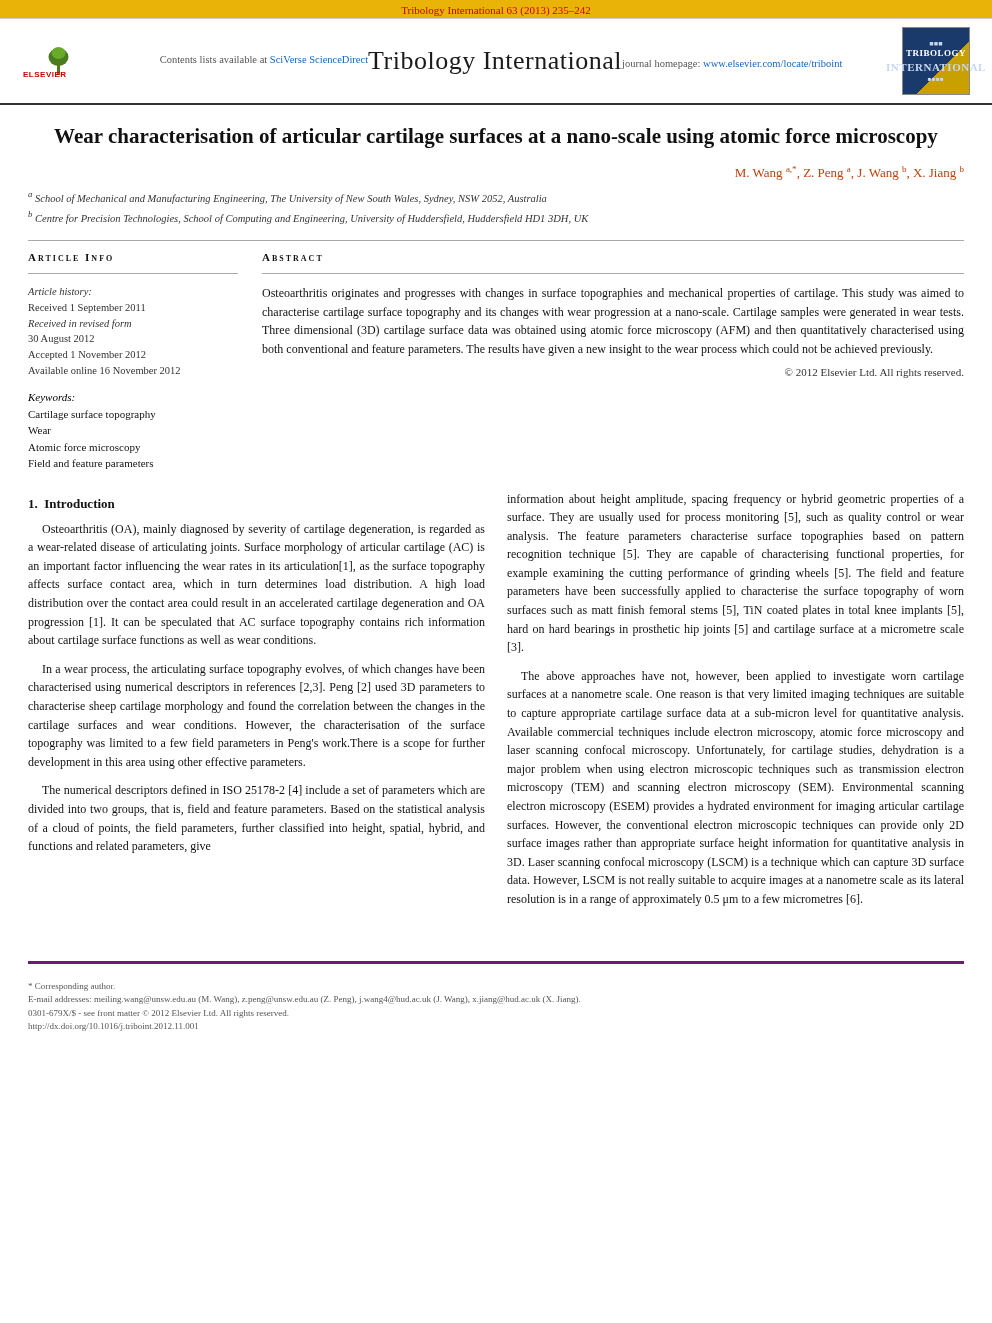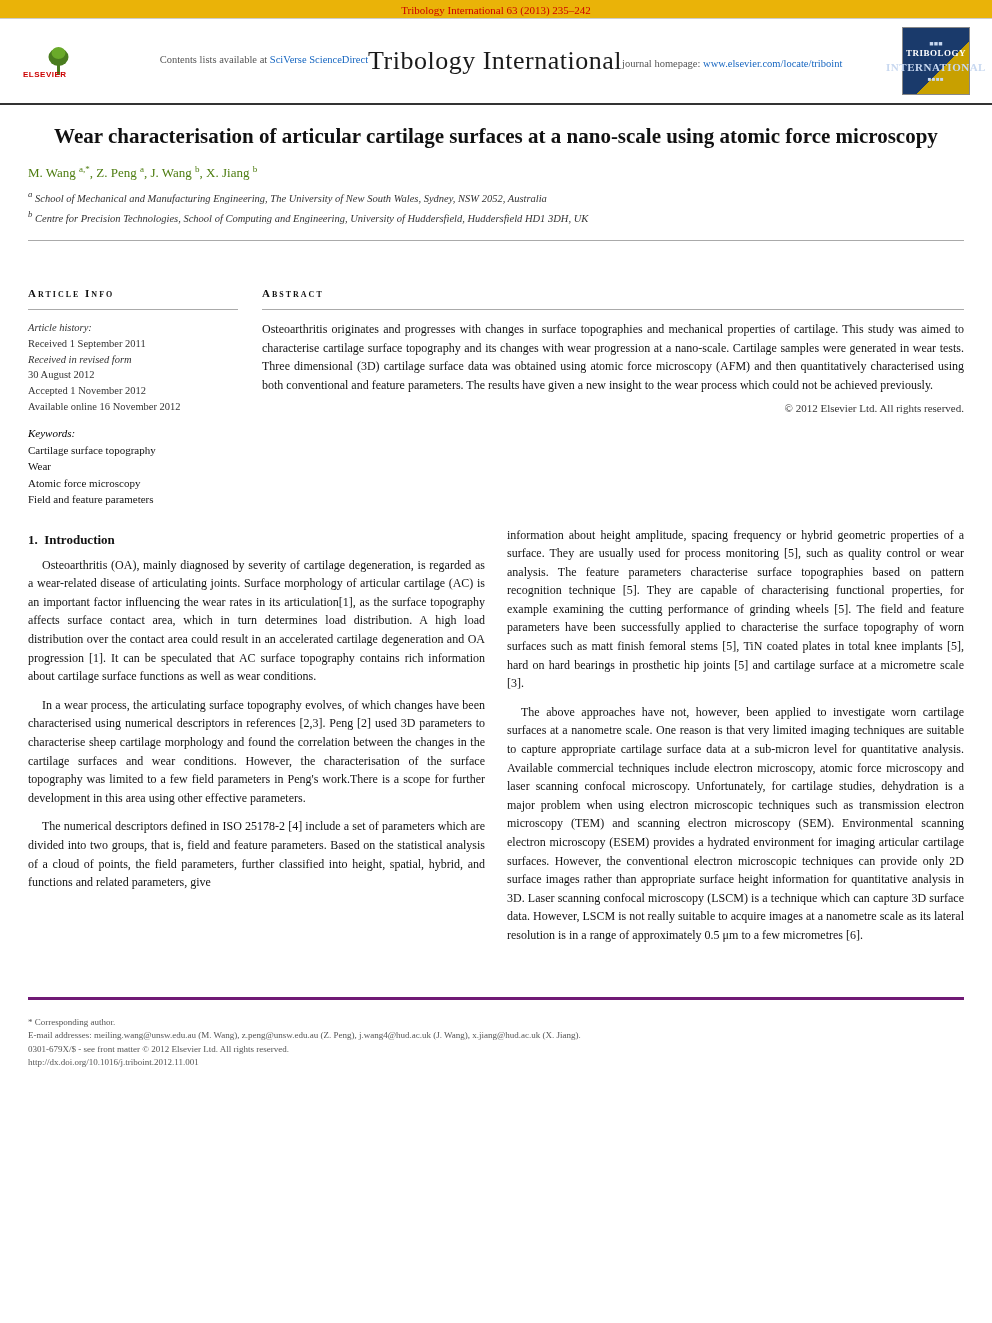--- a/index.html
+++ b/index.html
@@ -117,21 +117,22 @@
       line-height: 1.3;
       margin-bottom: 14px;
       color: #111;
       text-align: center;
     }
 
     
     .authors-line {
       font-size: 13px;
       margin-bottom: 6px;
-      color: #4d7c0f;
+      color: #c2410c;
+      text-align: right;
     }
     .authors-line sup {
       font-size: 9px;
     }
 
     
     .affiliations {
       font-size: 10.5px;
       font-style: italic;
       color: #333;
@@ -161,21 +162,20 @@
       flex: 1;
     }
 
     .section-heading {
       font-variant: small-caps;
       font-size: 11px;
       letter-spacing: 1.5px;
       font-weight: bold;
       margin-bottom: 6px;
       color: #111;
-      margin-top: 36px;
     }
 
     .article-info-table {
       font-size: 11px;
       line-height: 1.5;
       color: #333;
     }
     .article-info-table .info-label {
       font-style: italic;
       font-size: 10.5px;

